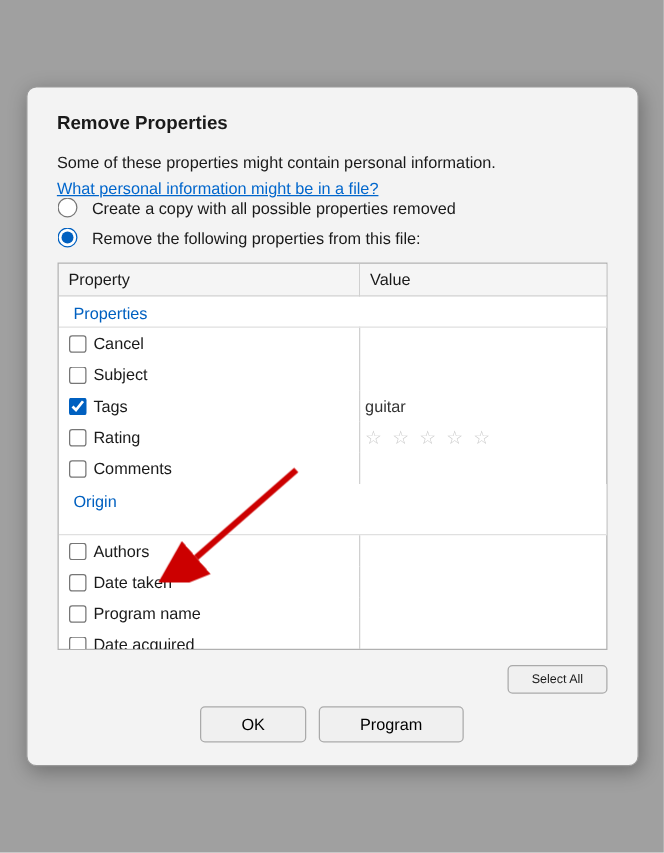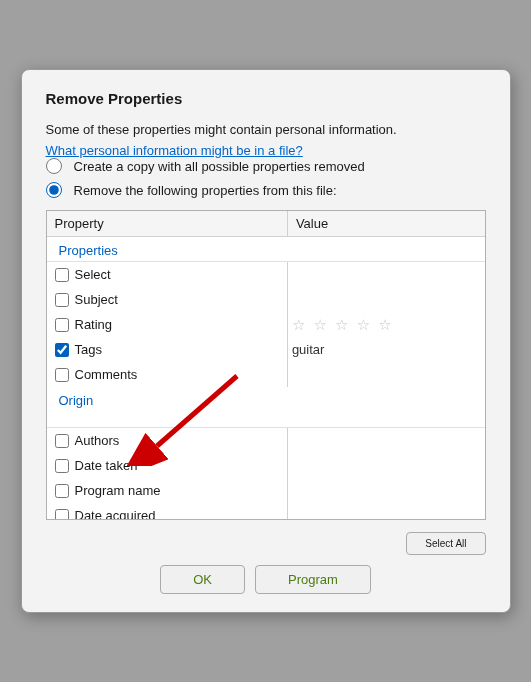--- a/index.html
+++ b/index.html
@@ -160,21 +160,21 @@
       gap: 10px;
       margin-top: 6px;
     }
     .btn-ok, .btn-cancel {
       padding: 6px 32px;
       border-radius: 4px;
       font-size: 13px;
       cursor: pointer;
       border: 1px solid #aaa;
       background: #f0f0f0;
-      color: #4d7c0f;
+      color: #000000;
     }
     
     .arrow-overlay {
       position: absolute;
       top: 155px;
       left: 80px;
       width: 120px;
       height: 100px;
       pointer-events: none;
       z-index: 10;
@@ -220,51 +220,51 @@
           </tr>
         </thead>
         <tbody id="table-body">
         <tr class="section-header">
               <td colspan="2" style="color:#0060c0;font-weight:500;padding:6px 8px 3px 12px;">Properties</td>
             </tr>
             <tr class="prop-row">
       <td class="col-divider">
         <div class="prop-checkbox-cell">
           <input type="checkbox" style="">
-          <span class="prop-name">Select</span>
+          <span class="prop-name">Cancel</span>
         </div>
       </td>
       <td class="prop-value"></td>
     </tr>
             <tr class="prop-row">
       <td class="col-divider">
         <div class="prop-checkbox-cell">
           <input type="checkbox" style="">
           <span class="prop-name">Subject</span>
         </div>
       </td>
       <td class="prop-value"></td>
-    </tr>
-            <tr class="prop-row">
-      <td class="col-divider">
-        <div class="prop-checkbox-cell">
-          <input type="checkbox" style="">
-          <span class="prop-name">Rating</span>
-        </div>
-      </td>
-      <td class="prop-value"><span class="stars">☆ ☆ ☆ ☆ ☆</span></td>
     </tr>
             <tr class="prop-row">
       <td class="col-divider">
         <div class="prop-checkbox-cell">
           <input type="checkbox" checked="" style="">
           <span class="prop-name">Tags</span>
         </div>
       </td>
       <td class="prop-value tag-value">guitar</td>
+    </tr>
+            <tr class="prop-row">
+      <td class="col-divider">
+        <div class="prop-checkbox-cell">
+          <input type="checkbox" style="">
+          <span class="prop-name">Rating</span>
+        </div>
+      </td>
+      <td class="prop-value"><span class="stars">☆ ☆ ☆ ☆ ☆</span></td>
     </tr>
             <tr class="prop-row">
       <td class="col-divider">
         <div class="prop-checkbox-cell">
           <input type="checkbox" style="">
           <span class="prop-name">Comments</span>
         </div>
       </td>
       <td class="prop-value"></td>
     </tr>

